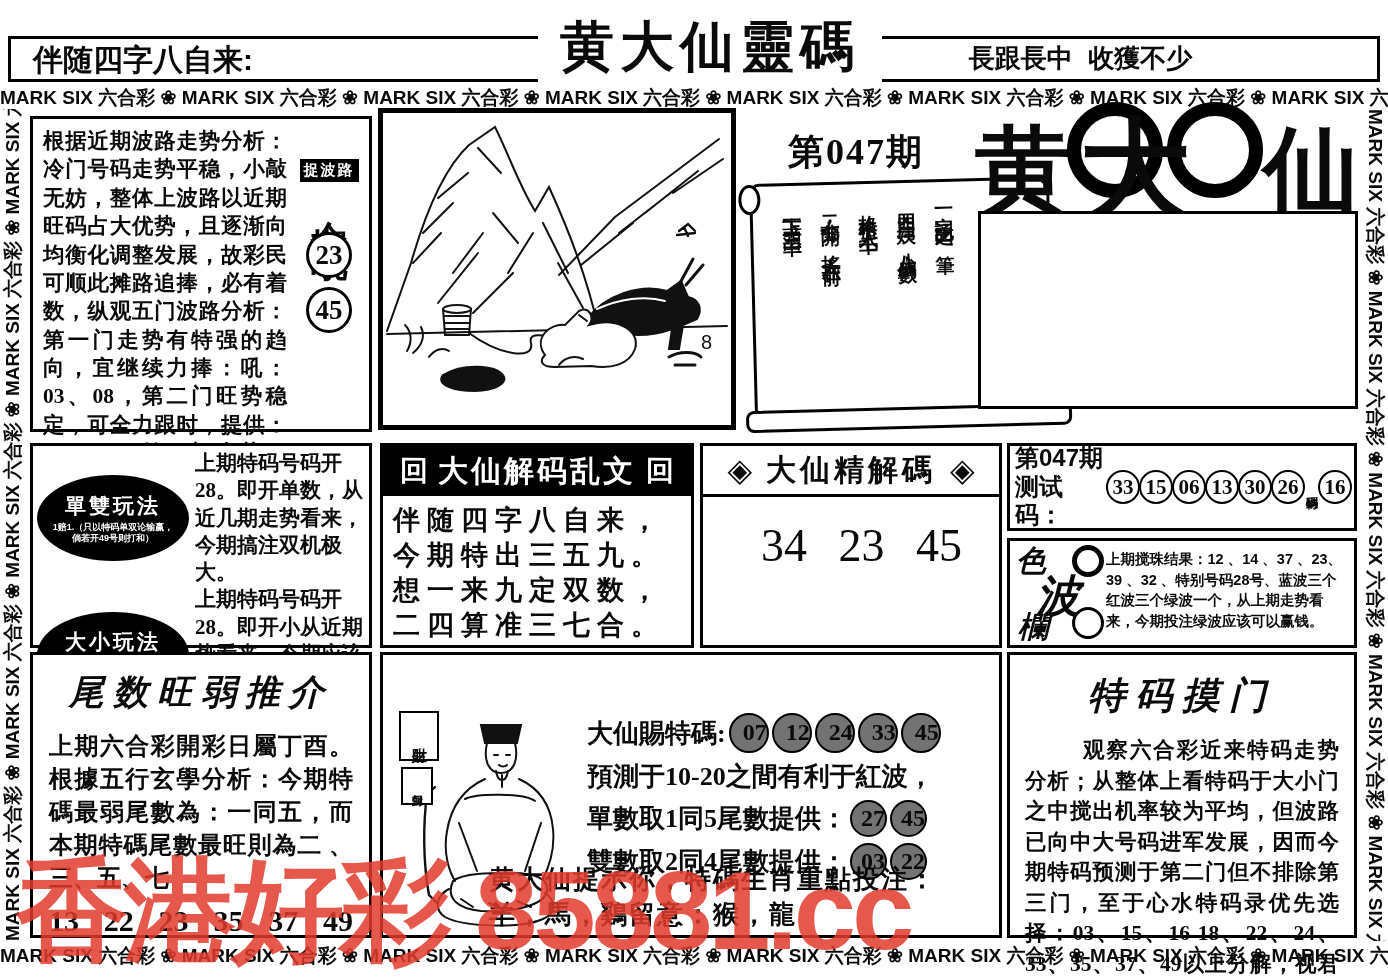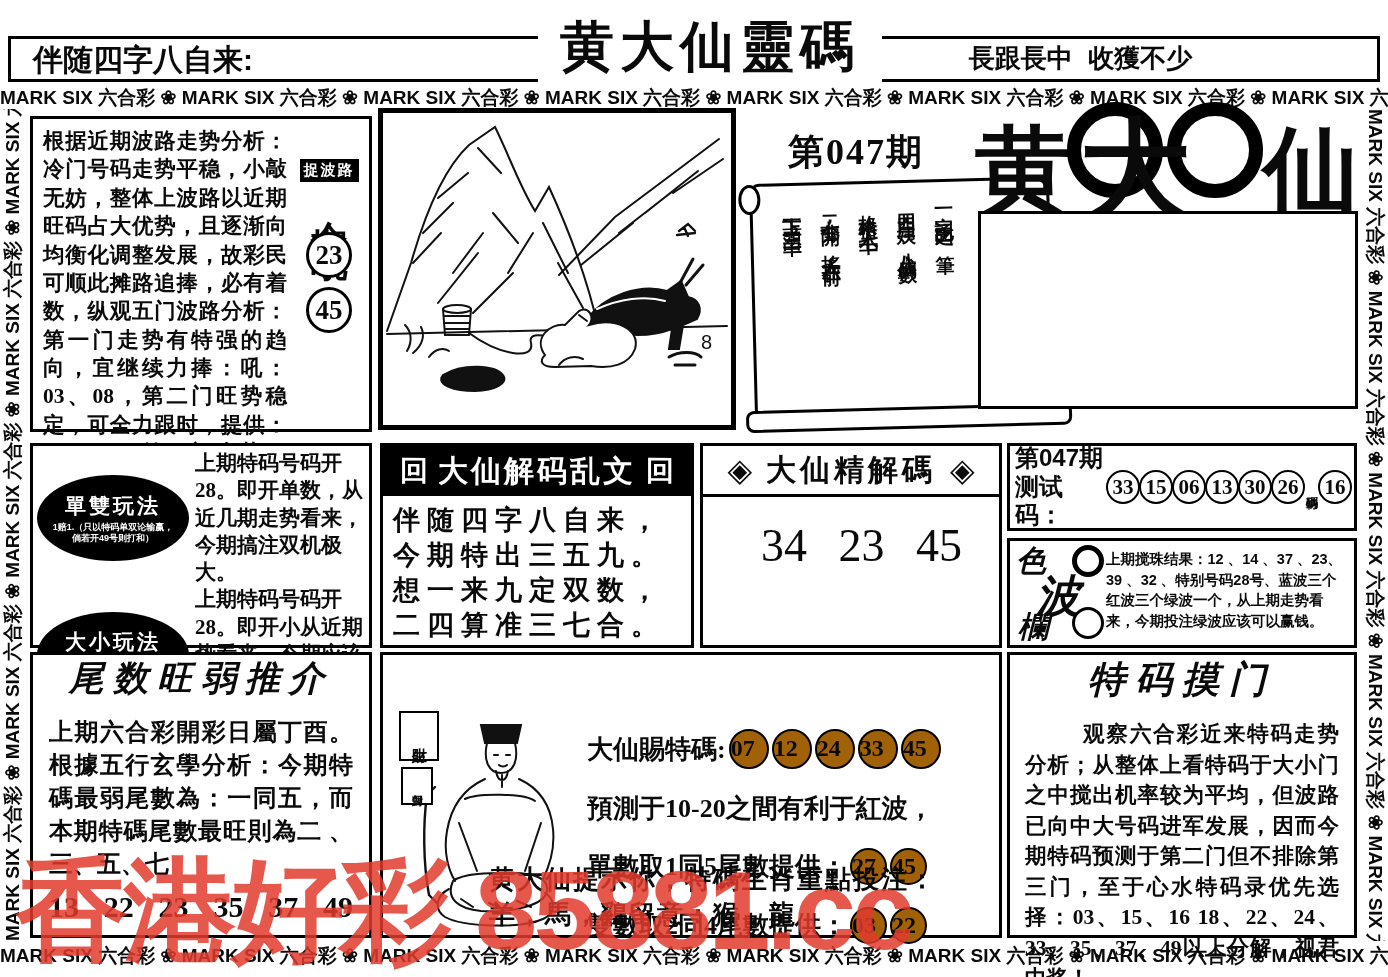--- a/index.html
+++ b/index.html
@@ -75,38 +75,38 @@
   
   .wave{left:1007px;top:538px;width:350px;height:110px;display:flex;border:3px solid #000;position:absolute;background:#fff;box-sizing:border-box;}
   .wave-left{width:96px;position:relative;flex-shrink:0;}
   .wave-left .c1{position:absolute;left:6px;top:0px;font-size:30px;font-weight:800;font-style:italic;}
   .wave-left .c2{position:absolute;left:26px;top:26px;font-size:44px;font-weight:800;font-style:italic;}
   .wave-left .c3{position:absolute;left:8px;top:66px;font-size:30px;font-weight:800;font-style:italic;}
   .wave-ring{position:absolute;border-radius:50%;box-sizing:border-box;background:#fff;}
   .wave-text{flex:1;font-family:"Liberation Sans",sans-serif;font-size:14.5px;font-weight:bold;line-height:1.42;padding:8px 6px 0 0;}
   
   .tail{left:30px;top:652px;width:342px;height:286px;}
-  .tail-title{text-align:center;font-size:35px;font-weight:700;font-style:italic;letter-spacing:9px;}
+  .tail-title{text-align:center;font-size:35px;font-weight:700;font-style:italic;letter-spacing:9px;margin-top:14px;}
   .tail-body{padding:14px 16px 0;font-size:24px;font-weight:700;line-height:1.38;text-align:justify;}
   .tail-nums{margin-top:8px;padding:0 16px;display:flex;justify-content:space-between;font-size:30px;font-weight:800;}
   
   .predict{left:380px;top:652px;width:622px;height:286px;}
   .predict-title{position:absolute;left:205px;top:10px;font-size:38px;font-weight:800;letter-spacing:12px;}
   .seal{position:absolute;border:2px solid #000;display:flex;align-items:center;justify-content:center;
     writing-mode:vertical-rl;font-weight:bold;background:#fff;}
-  .p-line{display:flex;align-items:center;margin-top:22px;}
+  .p-line{display:flex;align-items:center;margin-top:6px;}
   .p-label{font-size:26px;font-weight:800;white-space:nowrap;}
-  .p-ball{width:40px;height:40px;border:2.5px solid #000;border-radius:50%;box-sizing:border-box;text-align:left;
-    line-height:35px;font-size:24px;font-weight:700;margin-left:3px;background:#a16207;flex-shrink:0;}
+  .p-ball{width:40px;height:40px;border:2.5px solid #000;border-radius:50%;box-sizing:border-box;text-align:right;
+    line-height:35px;font-size:24px;font-weight:700;margin-left:3px;background:#737373;flex-shrink:0;}
   .p-ball.sm{width:37px;height:37px;line-height:32px;}
   .predict-lines{position:absolute;left:204px;top:52px;width:412px;}
   .predict-tip{position:absolute;left:106px;top:207px;width:470px;font-size:26px;font-weight:700;letter-spacing:2px;line-height:1.35;}
   
   .special{left:1007px;top:652px;width:350px;height:286px;}
-  .special-title{text-align:center;font-size:37px;font-weight:800;letter-spacing:10px;font-style:italic;}
+  .special-title{text-align:center;font-size:37px;font-weight:800;letter-spacing:10px;margin-top:16px;font-style:italic;}
   .special-body{padding:14px 15px 0;font-size:21.5px;font-weight:700;line-height:1.42;text-align:justify;text-indent:58px;}
   
   .watermark{left:16px;top:836px;font-size:112px;font-weight:900;font-family:"Liberation Sans",sans-serif;
     letter-spacing:-4px;white-space:nowrap;z-index:60;pointer-events:none;}
   svg{display:block;}
 </style>
 </head>
 <body>
 
 <div class="abs hdr-left">伴随四字八自来:</div>

